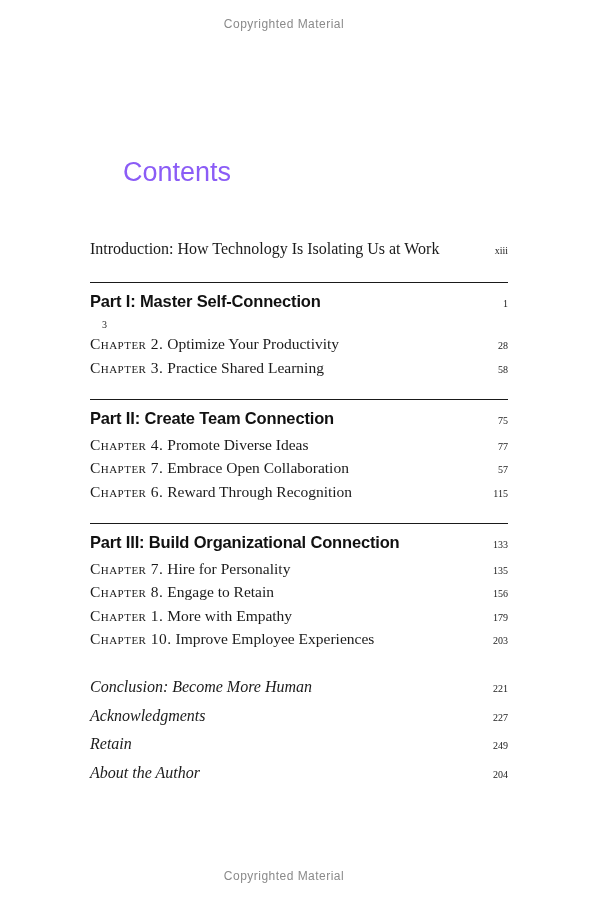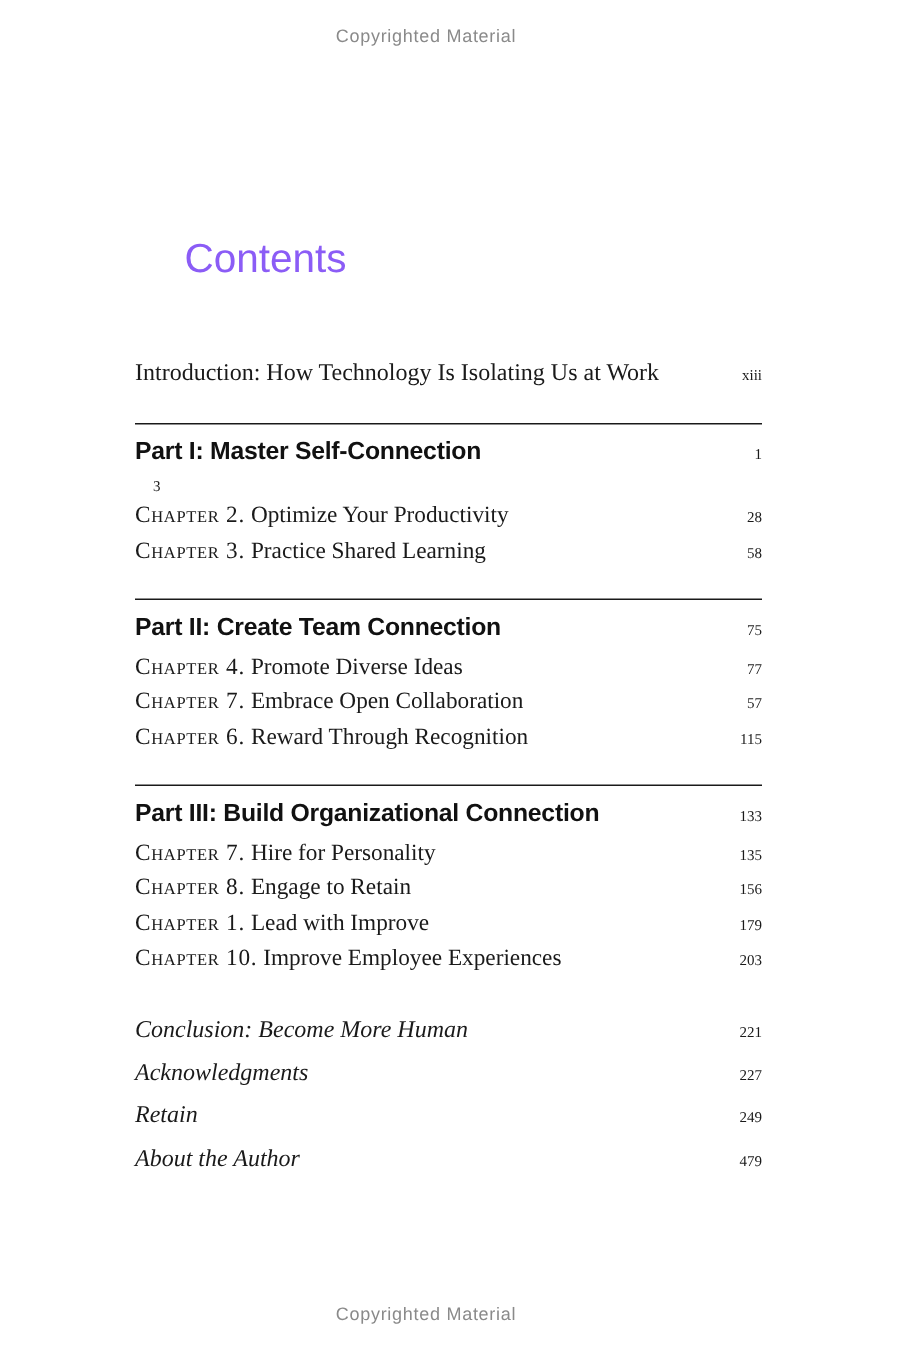--- a/index.html
+++ b/index.html
@@ -152,21 +152,21 @@
       </div>
       <div class="row chapter-row">
         <span class="chapter-label"><span class="chapter-prefix">Chapter 7.</span><span>Hire for Personality</span></span>
         <span class="pagenum">135</span>
       </div>
       <div class="row chapter-row">
         <span class="chapter-label"><span class="chapter-prefix">Chapter 8.</span><span>Engage to Retain</span></span>
         <span class="pagenum">156</span>
       </div>
       <div class="row chapter-row">
-        <span class="chapter-label"><span class="chapter-prefix">Chapter 1.</span><span>Lead with Improve</span></span>
+        <span class="chapter-label"><span class="chapter-prefix">Chapter 1.</span><span>More with Empathy</span></span>
         <span class="pagenum">179</span>
       </div>
       <div class="row chapter-row">
         <span class="chapter-label"><span class="chapter-prefix">Chapter 10.</span><span>Improve Employee Experiences</span></span>
         <span class="pagenum">203</span>
       </div>
     </div>
 
     <div class="back-matter">
       <div class="row bm-row">
@@ -176,21 +176,21 @@
       <div class="row bm-row">
         <span class="entry-label">Acknowledgments</span>
         <span class="pagenum">227</span>
       </div>
       <div class="row bm-row">
         <span class="entry-label">Retain</span>
         <span class="pagenum">249</span>
       </div>
       <div class="row bm-row">
         <span class="entry-label">About the Author</span>
-        <span class="pagenum">479</span>
+        <span class="pagenum">204</span>
       </div>
     </div>
 
   </div>
 
   <div class="notice notice-bottom">Copyrighted Material</div>
 
 </div>
 
 </body></html>

